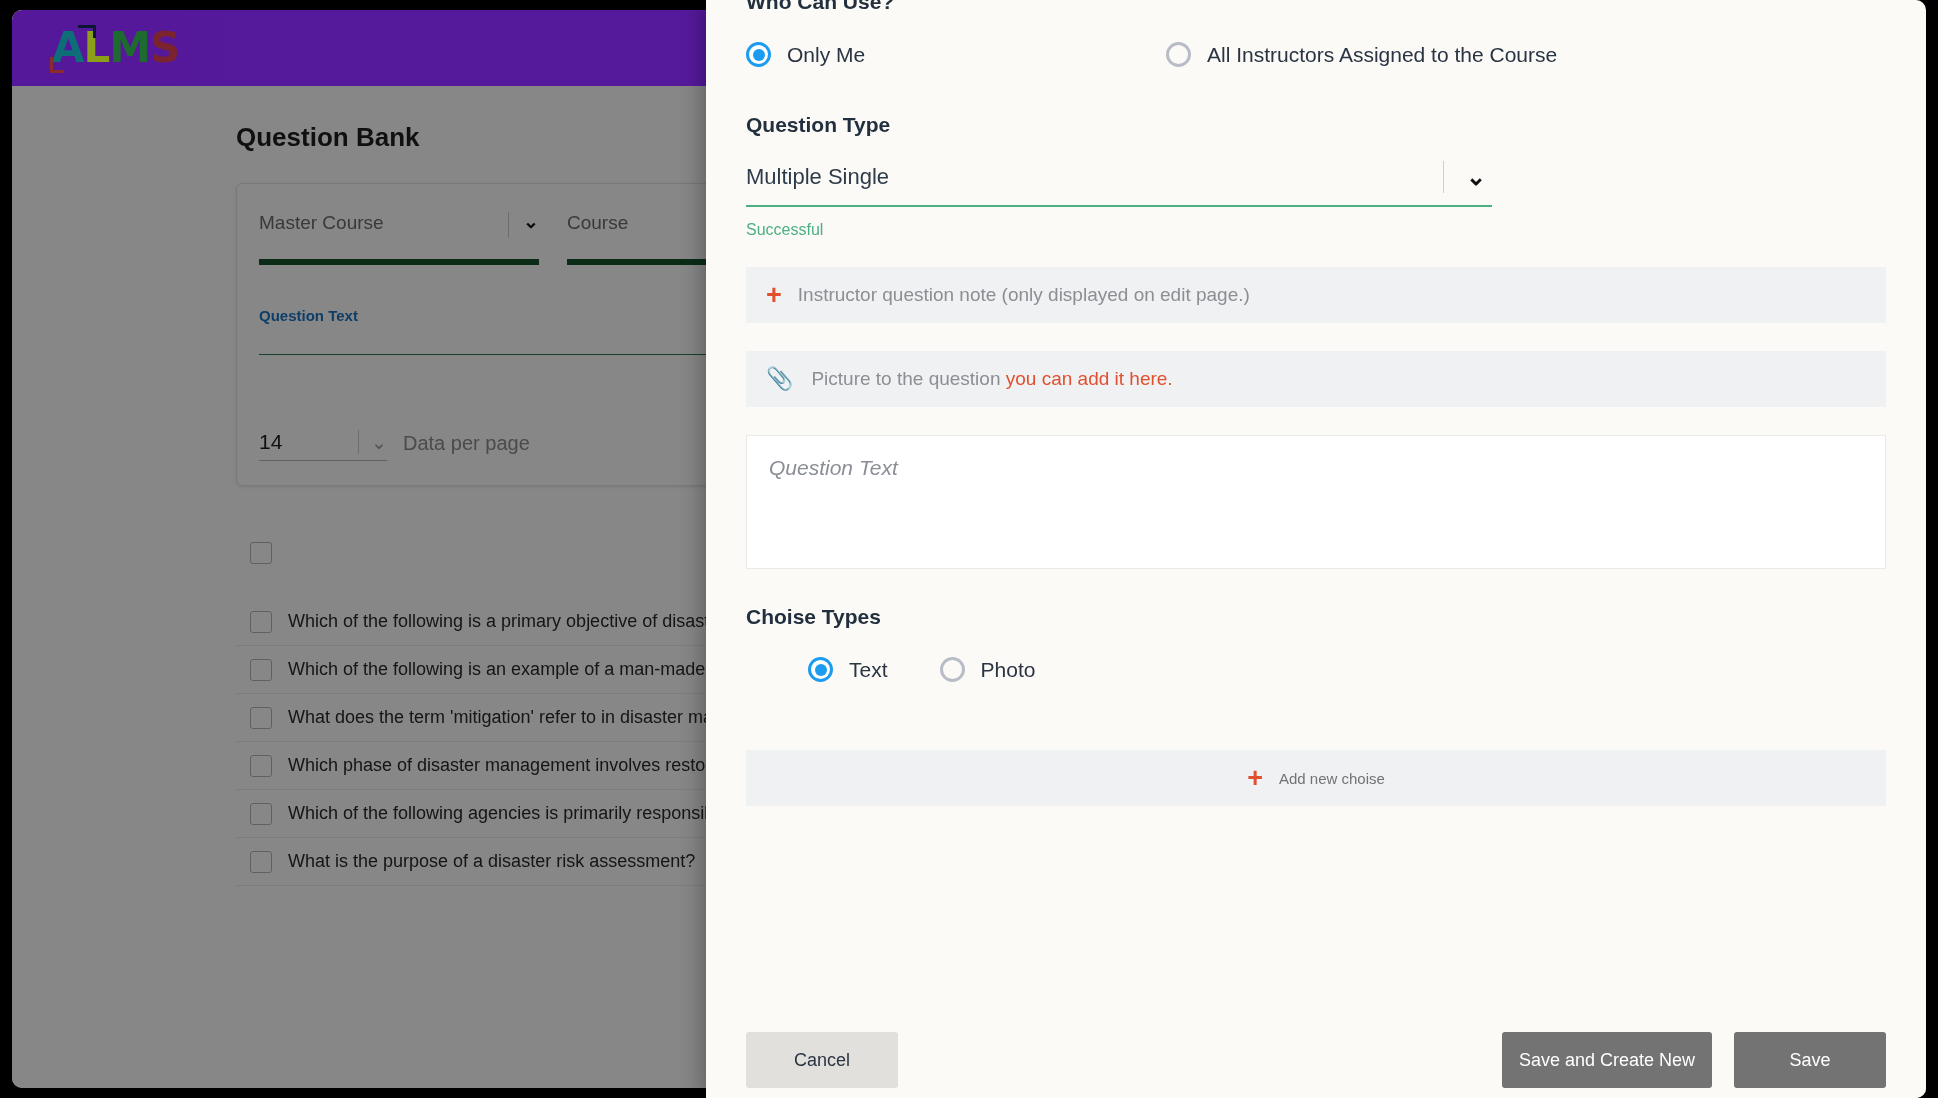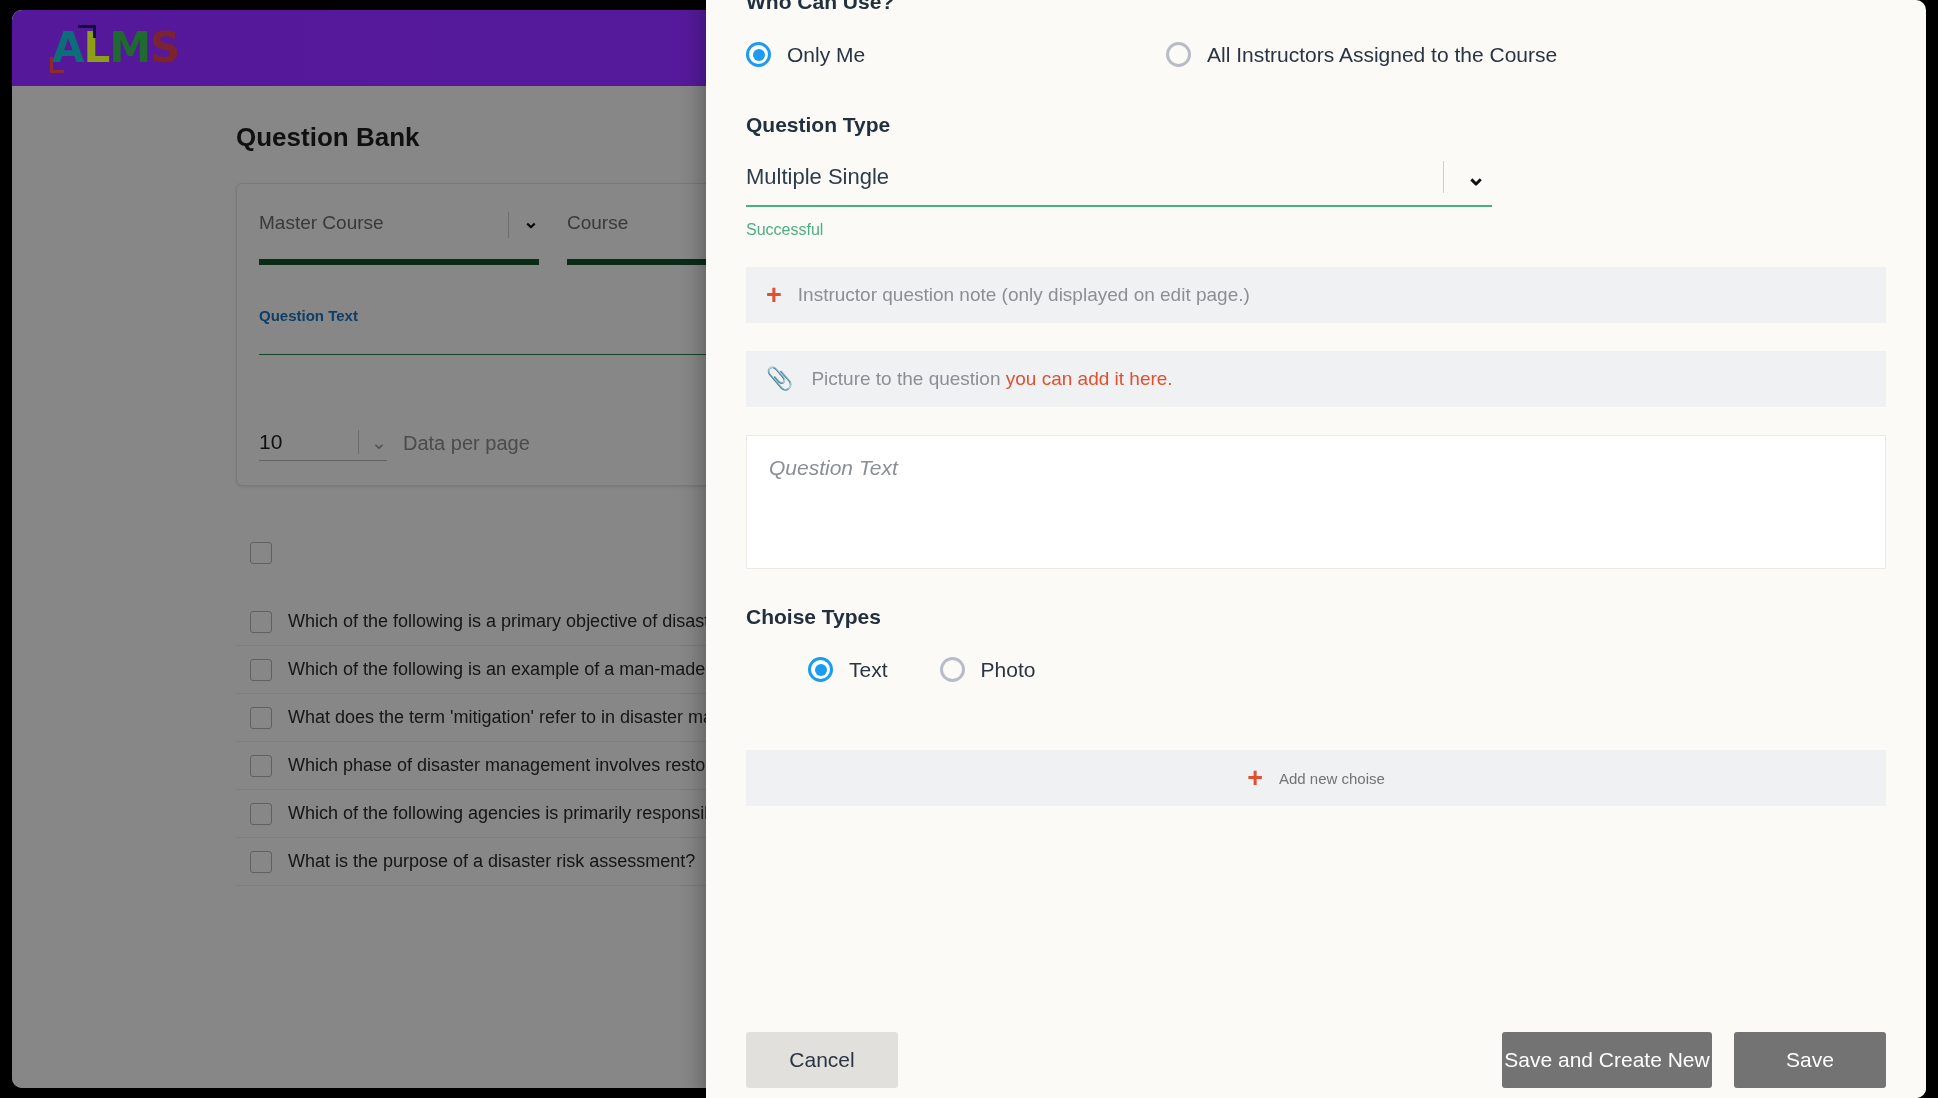--- a/index.html
+++ b/index.html
@@ -310,21 +310,21 @@
   
   #modal-footer {
     height: 120px;
     display:flex; align-items:center;
     padding: 0 40px;
     background:#fbfaf6;
   }
   .btn {
     border: none;
     font-family: "Liberation Sans", sans-serif;
-    font-size: 21px;
+    font-size: 18px;
     cursor: pointer;
     border-radius: 3px;
     margin-top: 44px;
   }
   .btn-cancel {
     background:#e2e0dd;
     color:#2a3442;
     width: 152px; height: 56px;
   }
   .btn-green {
@@ -368,21 +368,21 @@
             </div>
           </div>
 
           <div class="qt-block">
             <div class="qt-label">Question Text</div>
             <div class="qt-underline"></div>
           </div>
 
           <div class="perpage-row">
             <div class="perpage">
-              <span class="num">10</span>
+              <span class="num">14</span>
               <span class="divider"></span>
               <span class="chev light">⌄</span>
             </div>
             <div class="perpage-label">Data per page</div>
           </div>
         </div>
 
         <div class="select-all-row">
           <div class="cbox"></div>
         </div>

